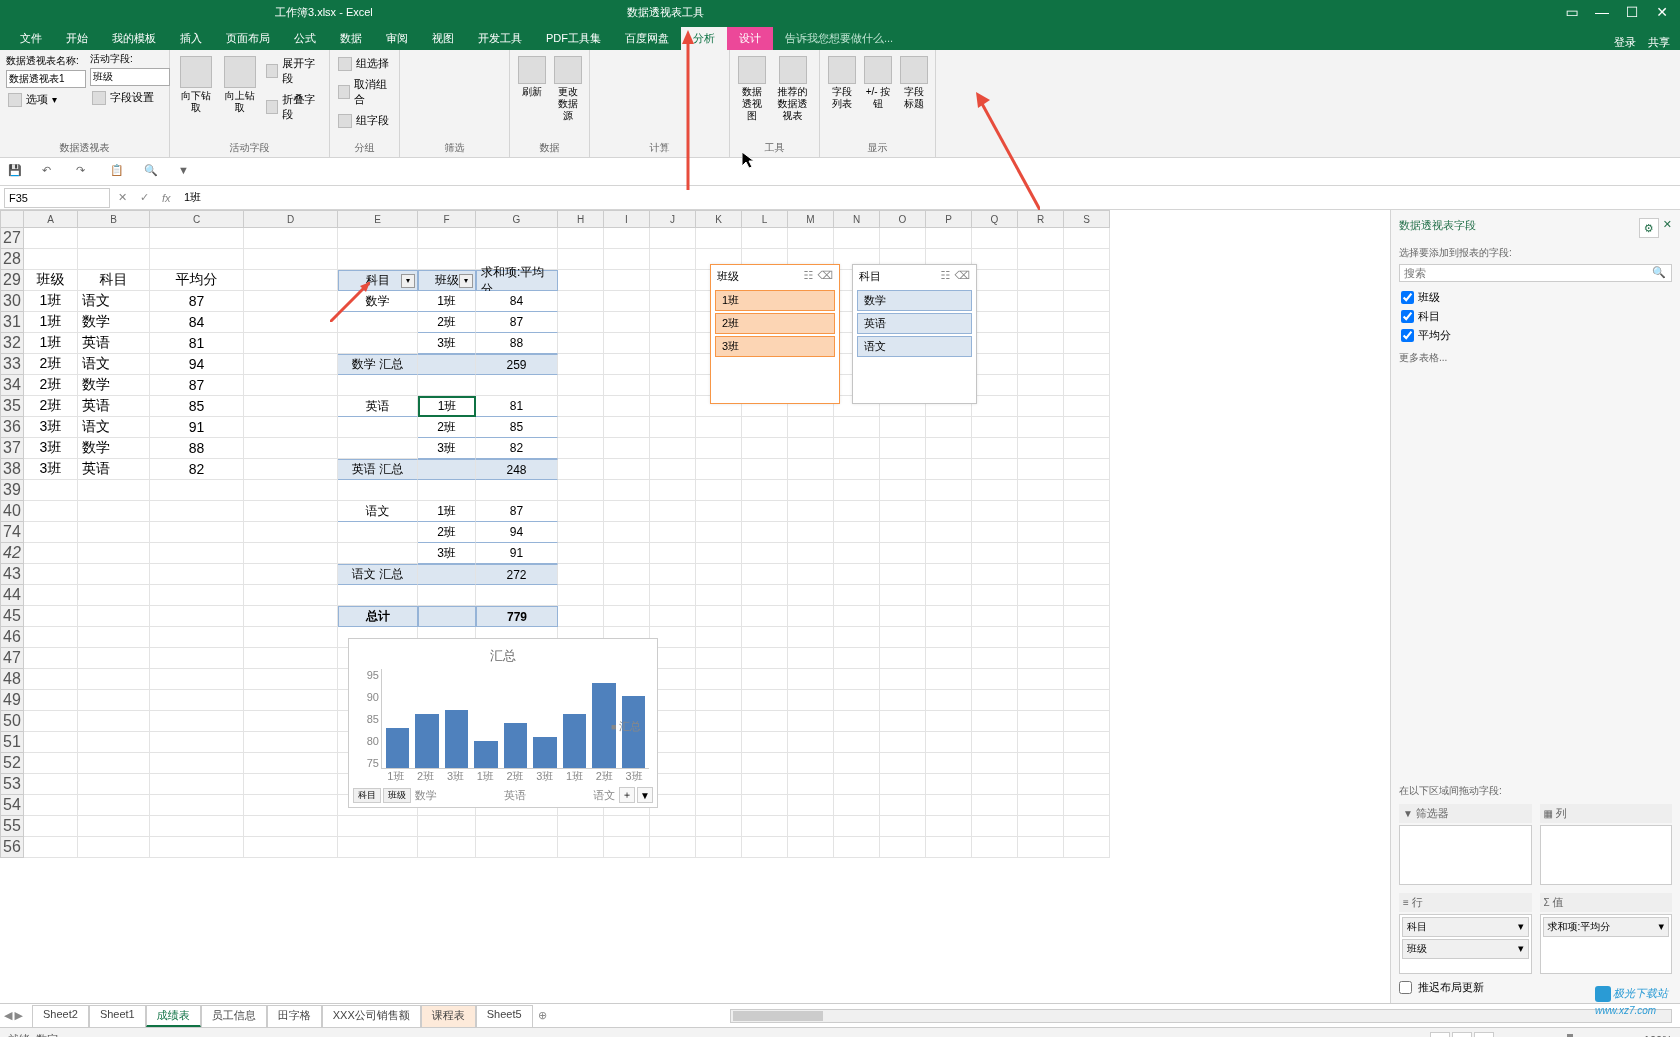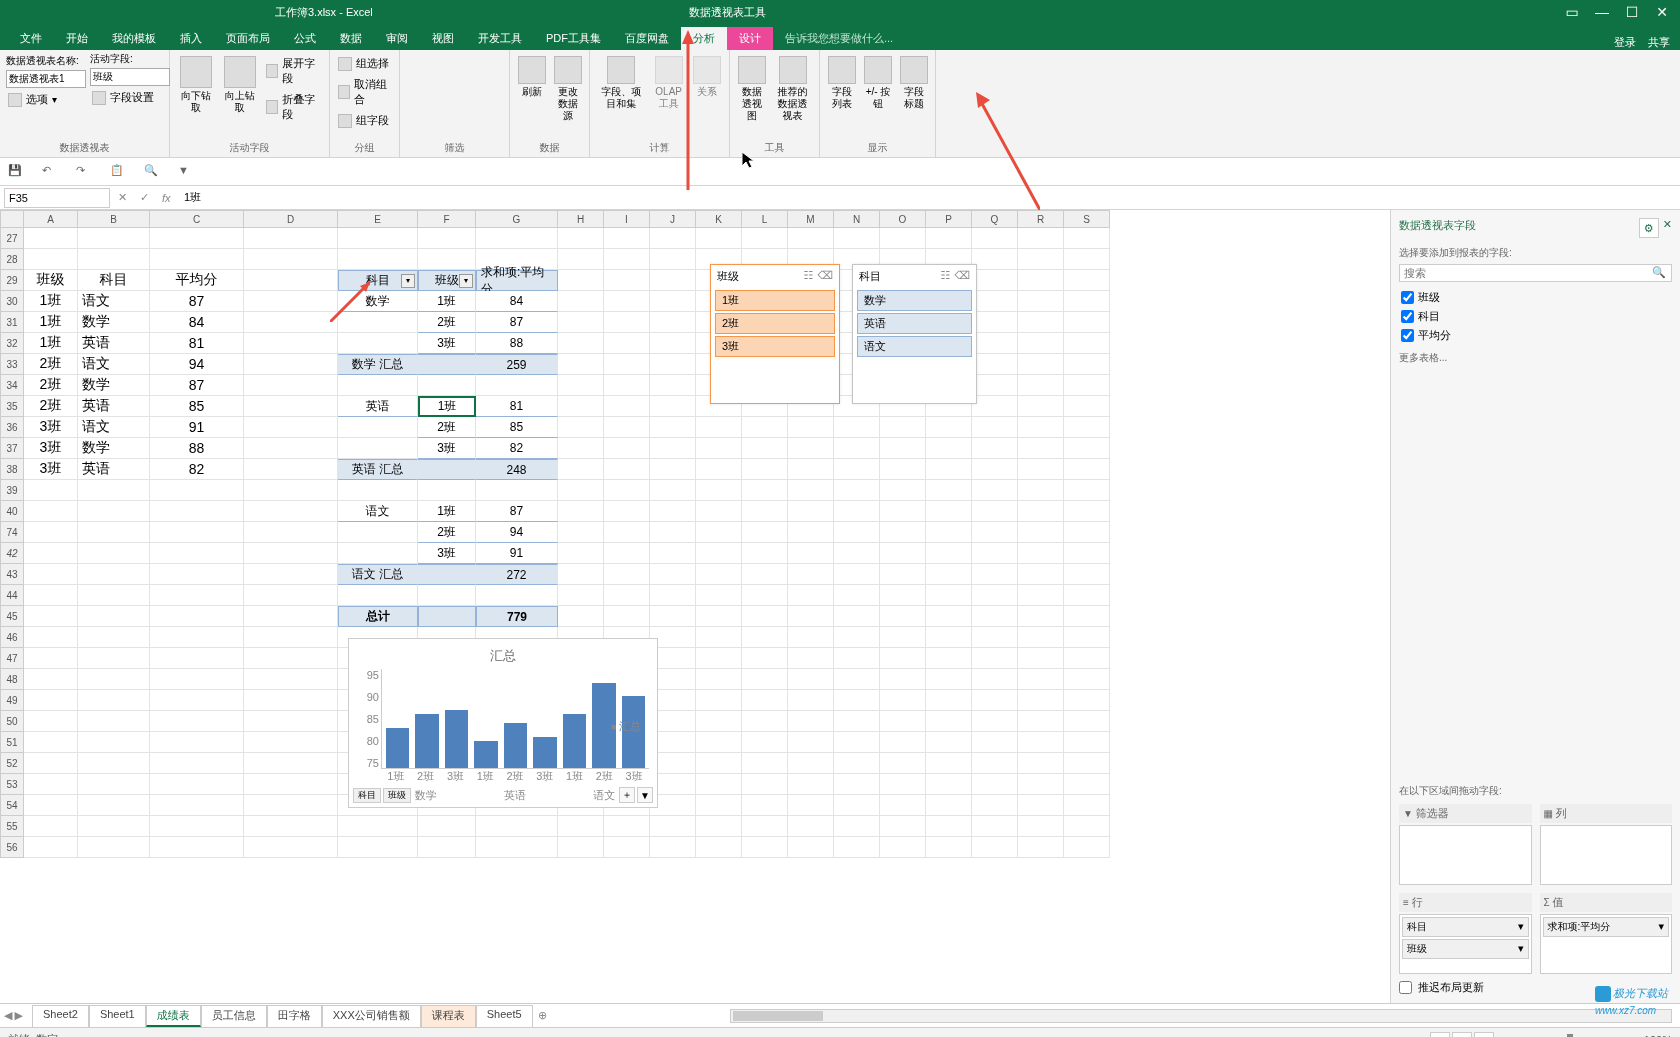--- a/index.html
+++ b/index.html
@@ -1,19 +1,19 @@
 <!DOCTYPE html>
 <html><head>
 <meta charset="utf-8">
 <style>
 *{box-sizing:border-box;margin:0;padding:0;font-family:"Microsoft YaHei","Segoe UI",sans-serif;font-size:11px}
 body{background:#fff;overflow:hidden;width:1680px;height:1037px;position:relative}
 .titlebar{height:24px;background:#0f7244;display:flex;align-items:center;color:#fff;position:relative}
 .titlebar .title-left{position:absolute;left:275px}
-.titlebar .title-center{position:absolute;left:689px}
+.titlebar .title-center{position:absolute;left:627px}
 .titlebar .win-controls{position:absolute;right:4px;display:flex;gap:2px}
 .win-controls span{width:28px;height:20px;display:flex;align-items:center;justify-content:center;cursor:pointer;font-size:14px}
 .tabs{height:26px;background:#0f7244;display:flex;align-items:flex-end;color:#fff;padding-left:8px;position:relative}
 .tab{padding:4px 12px;cursor:pointer}
 .tab.active{background:#f3f3f3;color:#0f7244}
 .tab.contextual{background:#ec4899;color:#fff}
 .tab.contextual.active{background:#f3f3f3;color:#0f7244}
 .right-acct{position:absolute;right:10px;display:flex;gap:12px}
 .ribbon{height:108px;background:#f3f3f3;border-bottom:1px solid #d4d4d4;display:flex}
 .rib-group{border-right:1px solid #d4d4d4;padding:2px 6px;display:flex;flex-direction:column;position:relative}
@@ -35,21 +35,21 @@
 .fx-ico{width:14px;color:#888}
 .formula-bar{flex:1;padding:0 8px}
 .formula-label{position:absolute;right:320px;background:#fff;border:1px solid #ccc;padding:0 4px;font-size:10px;color:#888}
 .sheet-area{display:flex;height:calc(1037px - 24px - 26px - 94px - 28px - 24px - 24px - 24px)}
 .grid-wrap{flex:1;position:relative;overflow:hidden}
 .headers{display:flex;position:sticky;top:0}
 .corner{width:24px;height:18px;background:#f0f0f0;border:1px solid #ccc}
 .colh{height:18px;background:#f0f0f0;border:1px solid #ccc;border-left:none;text-align:center;color:#555;font-size:10px;display:flex;align-items:center;justify-content:center}
 .rows-container{display:flex}
 .row-headers{width:24px}
-.rowh{width:24px;background:#f0f0f0;border:1px solid #ccc;border-top:none;text-align:center;color:#555;font-size:10px;display:flex;align-items:center;justify-content:center}
+.rowh{width:24px;background:#f0f0f0;border:1px solid #ccc;border-top:none;text-align:center;color:#555;font-size:16px;display:flex;align-items:center;justify-content:center}
 .cells{position:relative}
 .cell{position:absolute;border-right:1px solid #e3e3e3;border-bottom:1px solid #e3e3e3;display:flex;align-items:center;padding:0 4px;font-size:12px;background:#fff}
 .cell.th{font-size:14px}
 .cell.center{justify-content:center}
 .pvt-header{background:#dce6f1!important;border:1px solid #95b3d7!important}
 .pvt-sub{background:#dce6f1!important;border-bottom:1px solid #95b3d7!important;border-top:1px solid #95b3d7!important}
 .pvt-total{background:#dce6f1!important;border:1px solid #95b3d7!important;font-weight:bold}
 .pvt-body{border-bottom:1px solid #95b3d7!important}
 .active-cell{border:2px solid #0f7244!important;z-index:5}
 .dd-arrow{position:absolute;right:2px;width:14px;height:14px;border:1px solid #999;background:#f0f0f0;display:flex;align-items:center;justify-content:center;font-size:8px}
@@ -201,34 +201,20 @@
           <span>刷新</span>
         </div>
       <div class="rib-btn">
           <div class="ico"></div>
           <span>更改数据源</span>
         </div>
     </div>
     <div class="rib-label">数据</div>
   </div>
   <div class="rib-group" style="width:140px">
-    <div class="rib-content">
-      <div class="rib-btn">
-          <div class="ico"></div>
-          <span>字段、项目和集</span>
-        </div>
-      <div class="rib-btn" style="opacity:.5">
-          <div class="ico"></div>
-          <span>OLAP 工具</span>
-        </div>
-      <div class="rib-btn" style="opacity:.5">
-          <div class="ico"></div>
-          <span>关系</span>
-        </div>
-    </div>
     <div class="rib-label">计算</div>
   </div>
   <div class="rib-group" style="width:90px">
     <div class="rib-content">
       <div class="rib-btn">
           <div class="ico"></div>
           <span>数据透视图</span>
         </div>
       <div class="rib-btn">
           <div class="ico"></div>

